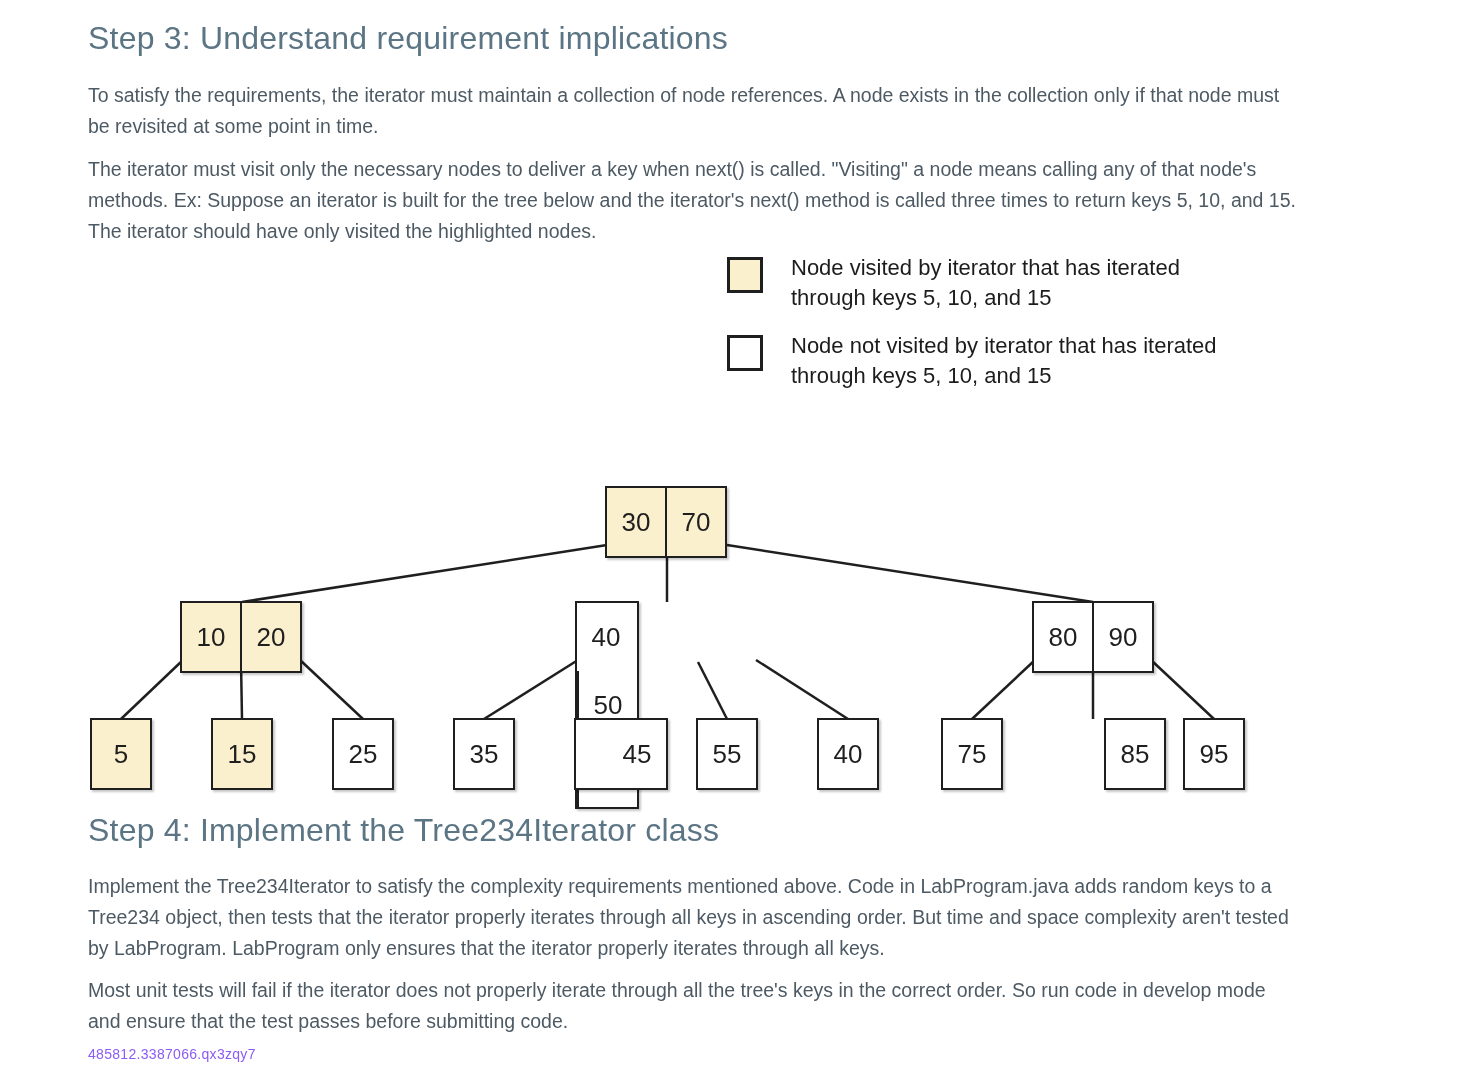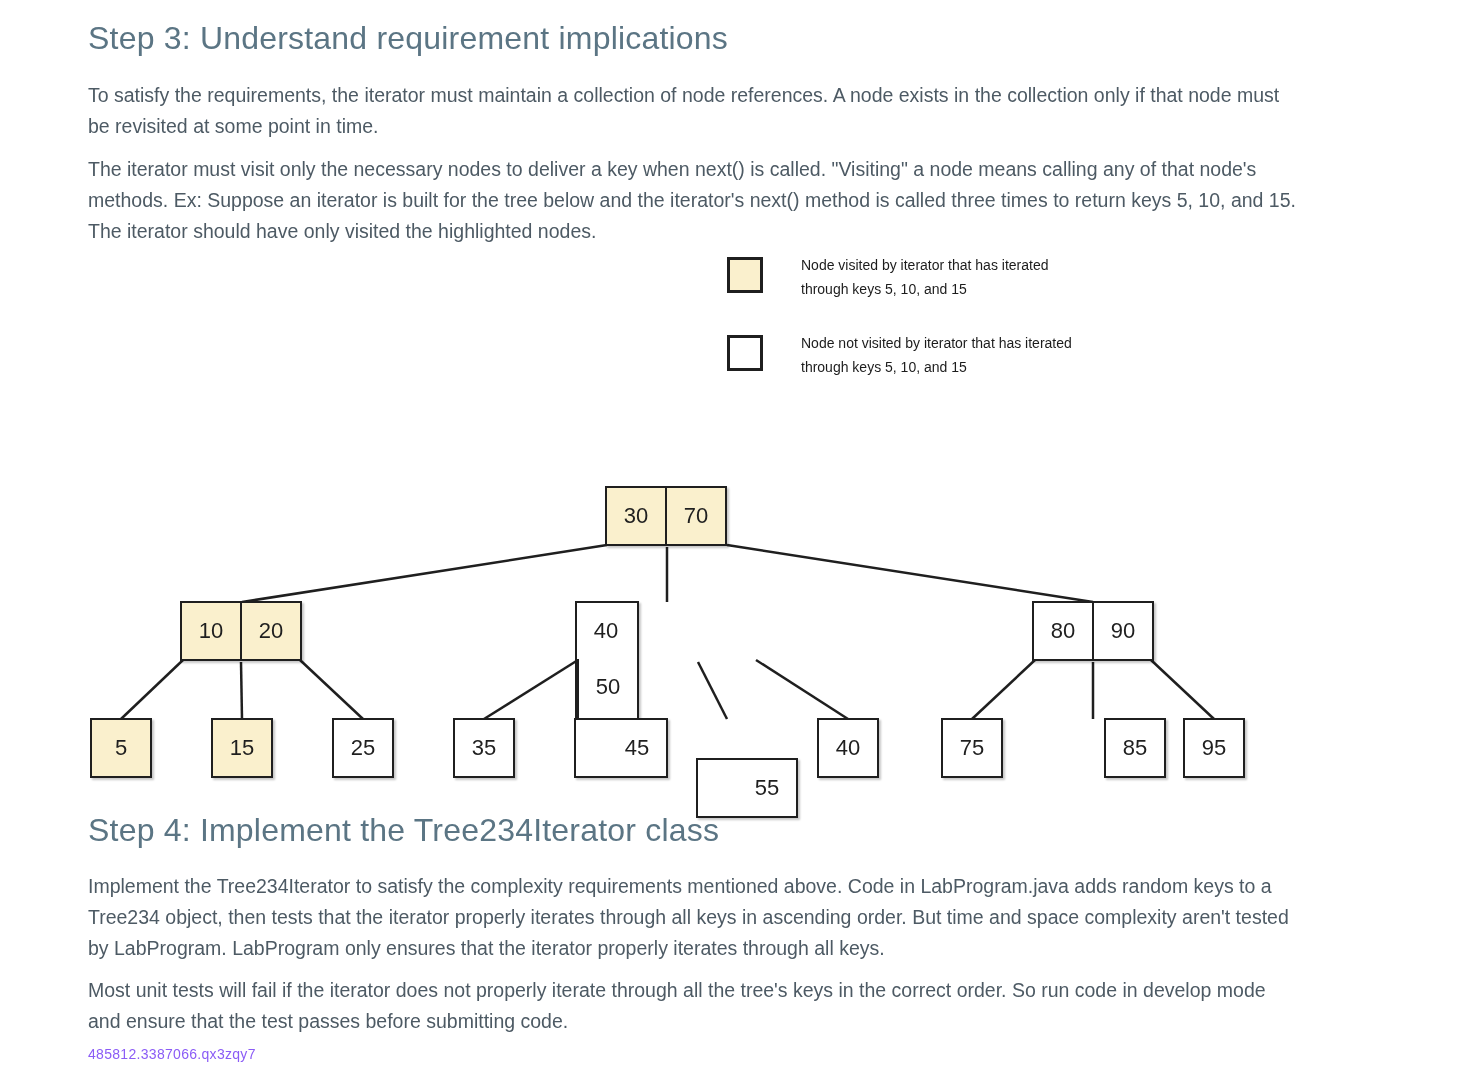--- a/index.html
+++ b/index.html
@@ -31,41 +31,41 @@
   
   .legend-item { display: flex; align-items: flex-start; }
   .legend-swatch {
     width: 30px; height: 30px;
     border: 3px solid #1f1f1f;
     background: #fff;
     margin-top: 4px;
     flex: 0 0 auto;
   }
   .legend-label {
-    margin-left: 38px;
-    font-size: 14px;
-    line-height: 24px;
+    margin-left: 28px;
+    font-size: 22px;
+    line-height: 30px;
     color: #1c1c1c;
     white-space: pre-line;
   }
 
   
   #edges-svg { position: absolute; left: 0; top: 0; pointer-events: none; }
   .tree-node {
     position: absolute;
     display: flex;
     background: #ffffff;
     border: 2.5px solid #1f1f1f;
     box-shadow: 1.5px 1.5px 2px rgba(0,0,0,0.22);
   }
   .tree-node.visited { background: #faf0cd; }
   .tree-cell {
-    width: 58px; height: 56px;
+    width: 58px; height: 68px;
     display: flex; align-items: center; justify-content: center;
-    font-size: 22px;
+    font-size: 26px;
     color: #1f1f1f;
   }
   .tree-cell + .tree-cell { border-left: 2.5px solid #1f1f1f; }
 
   .footer-id {
     font-size: 14px;
     color: #8b5cf6;
     letter-spacing: 0.3px;
   }
 </style>
@@ -135,21 +135,21 @@
       </div>
       <div class="tree-node" style="left: 332px; top: 718px;">
         <div class="tree-cell">25</div>
       </div>
       <div class="tree-node" style="left: 453px; top: 718px;">
         <div class="tree-cell">35</div>
       </div>
       <div class="tree-node" style="left: 574px; top: 718px; padding-left: 32px;">
         <div class="tree-cell">45</div>
       </div>
-      <div class="tree-node" style="left: 696px; top: 758px; padding-left: 40px;">
+      <div class="tree-node" style="left: 696px; top: 718px;">
         <div class="tree-cell">55</div>
       </div>
       <div class="tree-node" style="left: 817px; top: 718px;">
         <div class="tree-cell">40</div>
       </div>
       <div class="tree-node" style="left: 941px; top: 718px;">
         <div class="tree-cell">75</div>
       </div>
       <div class="tree-node" style="left: 1062px; top: 718px; margin-left: 42px;">
         <div class="tree-cell">85</div>

